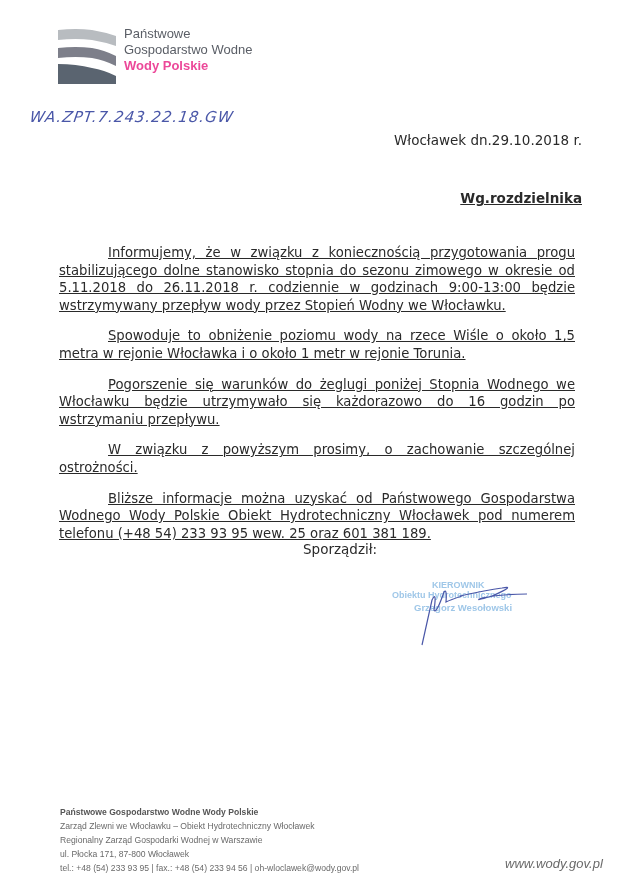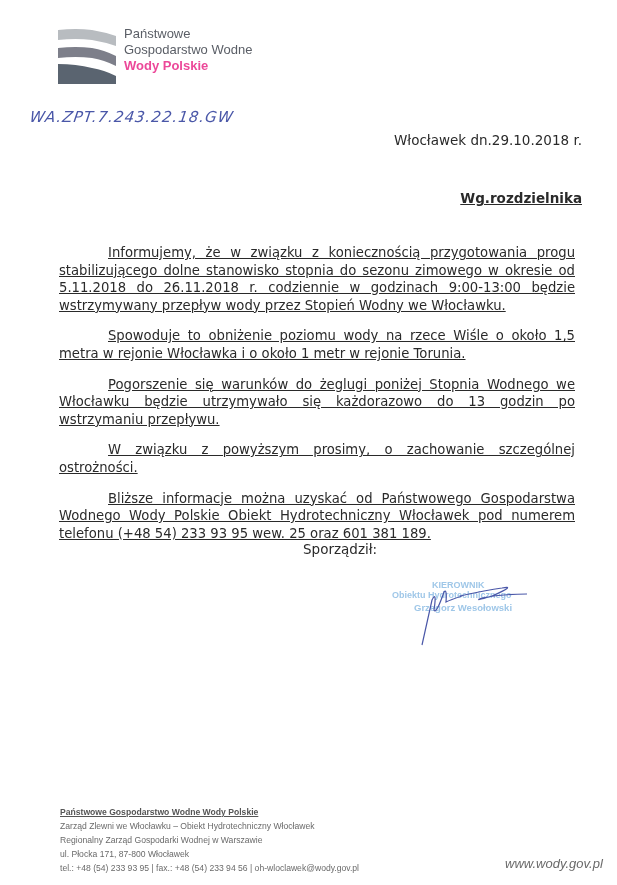--- a/index.html
+++ b/index.html
@@ -16,21 +16,21 @@
   .recipient { position: absolute; right: 35px; top: 190px; font-size: 13.5px; font-weight: bold; text-decoration: underline; }
   .body { position: absolute; left: 59px; top: 244px; width: 516px; font-size: 13.2px; line-height: 17.6px; text-align: justify; text-decoration: underline; }
   .body p { margin: 0 0 13px 0; text-indent: 49px; }
   .signed { position: absolute; left: 303px; top: 541px; font-size: 13.5px; }
   .stamp { position: absolute; left: 392px; top: 580px; width: 140px; height: 60px; }
   .stamp .s1 { position: absolute; left: 40px; top: 0; color: #9fc7e8; font-weight: bold; font-size: 9px; font-family: "Liberation Sans", sans-serif; }
   .stamp .s2 { position: absolute; left: 0; top: 10px; color: #9fc7e8; font-weight: bold; font-size: 9px; font-family: "Liberation Sans", sans-serif; white-space: nowrap; }
   .stamp .s3 { position: absolute; left: 22px; top: 22px; color: #9fc7e8; font-weight: bold; font-size: 9.5px; font-family: "Liberation Sans", sans-serif; white-space: nowrap; }
   .stamp svg { position: absolute; left: 0; top: -10px; }
   .footer { position: absolute; left: 60px; top: 805px; font-family: "Liberation Sans", sans-serif; font-size: 8.6px; line-height: 14px; color: #6a6a6a; }
-  .footer .bold { font-weight: bold; color: #555; text-decoration: underline; }
+  .footer .bold { font-weight: bold; color: #555; }
   .website { position: absolute; left: 505px; top: 856px; font-family: "Liberation Sans", sans-serif; font-size: 13px; color: #6a6a6a; font-style: italic; }
 </style>
 </head>
 <body>
 
 <div class="logo">
   <svg width="62" height="58" viewBox="0 0 62 58">
     <path d="M2 4 Q20 2 36 4 Q48 6 60 10 L60 20 Q48 16 36 14 Q20 12 2 14 Z" fill="#b8bcc0"></path>
     <path d="M2 22 Q20 20 36 22 Q48 24 60 30 L60 40 Q48 34 36 32 Q20 30 2 32 Z" fill="#7d7f8a"></path>
     <path d="M2 38 Q20 38 36 42 Q48 44 60 50 L60 58 L2 58 Z" fill="#5a6470"></path>
@@ -44,21 +44,21 @@
 
 <div class="ref">WA.ZPT.7.243.22.18.GW</div>
 
 <div class="date">Włocławek dn.29.10.2018 r.</div>
 
 <div class="recipient">Wg.rozdzielnika</div>
 
 <div class="body">
   <p>Informujemy, że w związku z koniecznością przygotowania progu stabilizującego dolne stanowisko stopnia do sezonu zimowego w okresie od 5.11.2018 do 26.11.2018 r.  codziennie w godzinach 9:00-13:00 będzie wstrzymywany przepływ wody przez Stopień Wodny we Włocławku.</p>
   <p>Spowoduje to obniżenie poziomu wody na rzece Wiśle o około 1,5 metra w rejonie Włocławka i o około 1 metr w rejonie Torunia.</p>
-  <p>Pogorszenie się warunków do żeglugi poniżej Stopnia Wodnego we Włocławku będzie utrzymywało się każdorazowo do 13 godzin po wstrzymaniu przepływu.</p>
+  <p>Pogorszenie się warunków do żeglugi poniżej Stopnia Wodnego we Włocławku będzie utrzymywało się każdorazowo do 16 godzin po wstrzymaniu przepływu.</p>
   <p>W związku z powyższym prosimy, o zachowanie szczególnej ostrożności.</p>
   <p>Bliższe informacje można uzyskać od Państwowego Gospodarstwa Wodnego Wody Polskie Obiekt Hydrotechniczny Włocławek pod numerem telefonu (+48 54) 233 93 95 wew. 25 oraz 601 381 189.</p>
 </div>
 
 <div class="signed">Sporządził:</div>
 
 <div class="stamp">
   <div class="s1">KIEROWNIK</div>
   <div class="s2">Obiektu Hydrotechnicznego</div>
   <div class="s3">Grzegorz Wesołowski</div>

